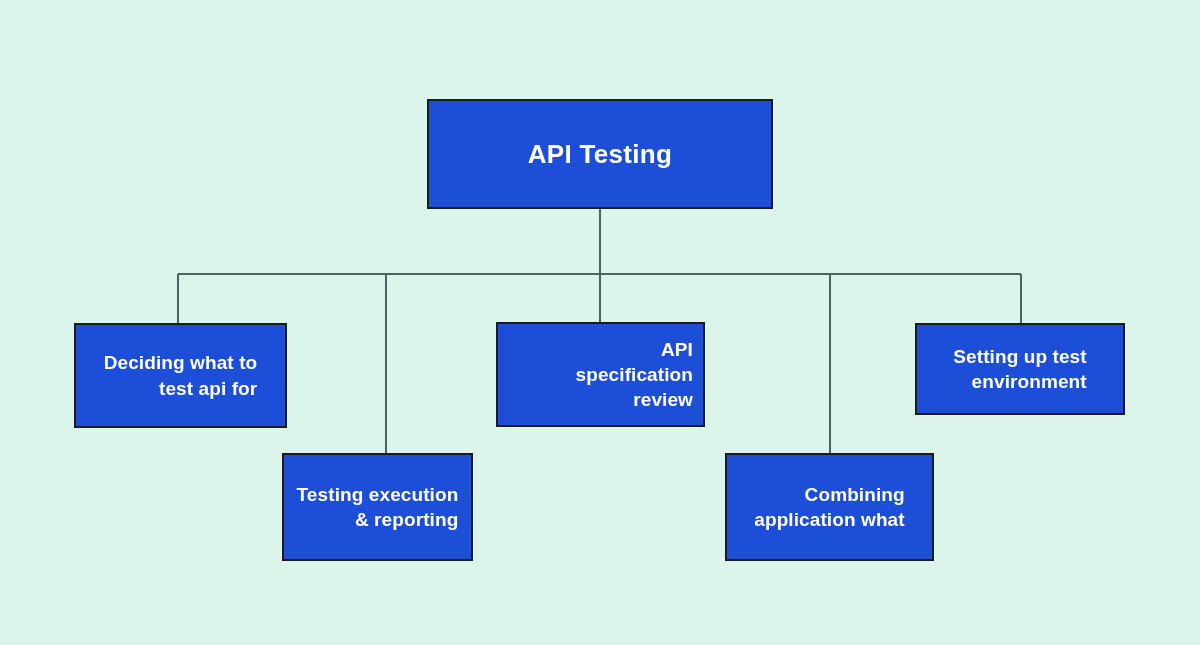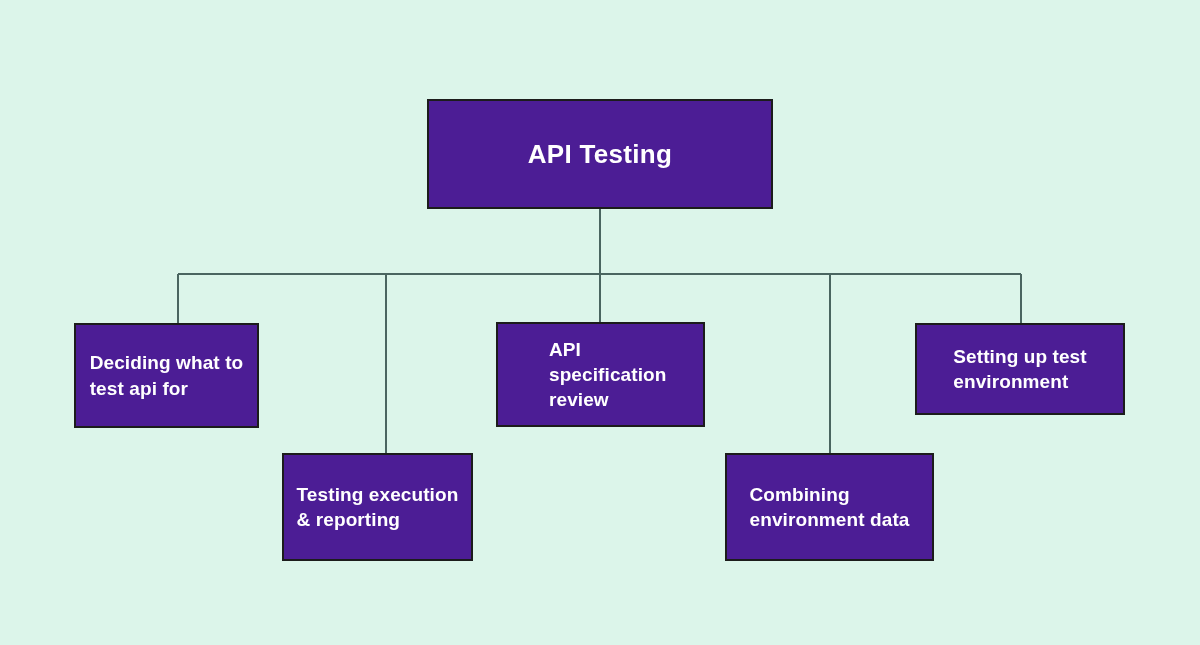--- a/index.html
+++ b/index.html
@@ -22,27 +22,27 @@
     position: absolute;
     left: 0;
     top: 0;
     width: 1200px;
     height: 645px;
     pointer-events: none;
   }
   .node {
     position: absolute;
     box-sizing: border-box;
-    background: #4c1d95;
+    background: #1d4ed8;
     border: 2px solid #1c1c1c;
     color: #ffffff;
     display: flex;
     align-items: center;
     justify-content: center;
-    text-align: left;
+    text-align: right;
     font-weight: bold;
     line-height: 1.32;
     letter-spacing: 0.1px;
     -webkit-font-smoothing: antialiased;
   }
   .node-label {
     display: block;
     padding: 0 10px;
     white-space: pre-line;
   }
@@ -50,21 +50,21 @@
     left: 427px;
     top: 99px;
     width: 346px;
     height: 110px;
     font-size: 26px;
     letter-spacing: 0.3px;
   }
   .node.c1 {
     left: 74px;
     top: 323px;
-    width: 185px;
+    width: 213px;
     height: 105px;
     font-size: 19px;
   }
   .node.c2 {
     left: 282px;
     top: 453px;
     width: 191px;
     height: 108px;
     font-size: 19px;
   }
@@ -122,21 +122,21 @@
 &amp; reporting</span>
   </div>
 
   <div class="node c3">
     <span class="node-label">API specification
 review</span>
   </div>
 
   <div class="node c4">
     <span class="node-label">Combining
-environment data</span>
+application what</span>
   </div>
 
   <div class="node c5">
     <span class="node-label">Setting up test
 environment</span>
   </div>
 
 </div>
 
 </body></html>

